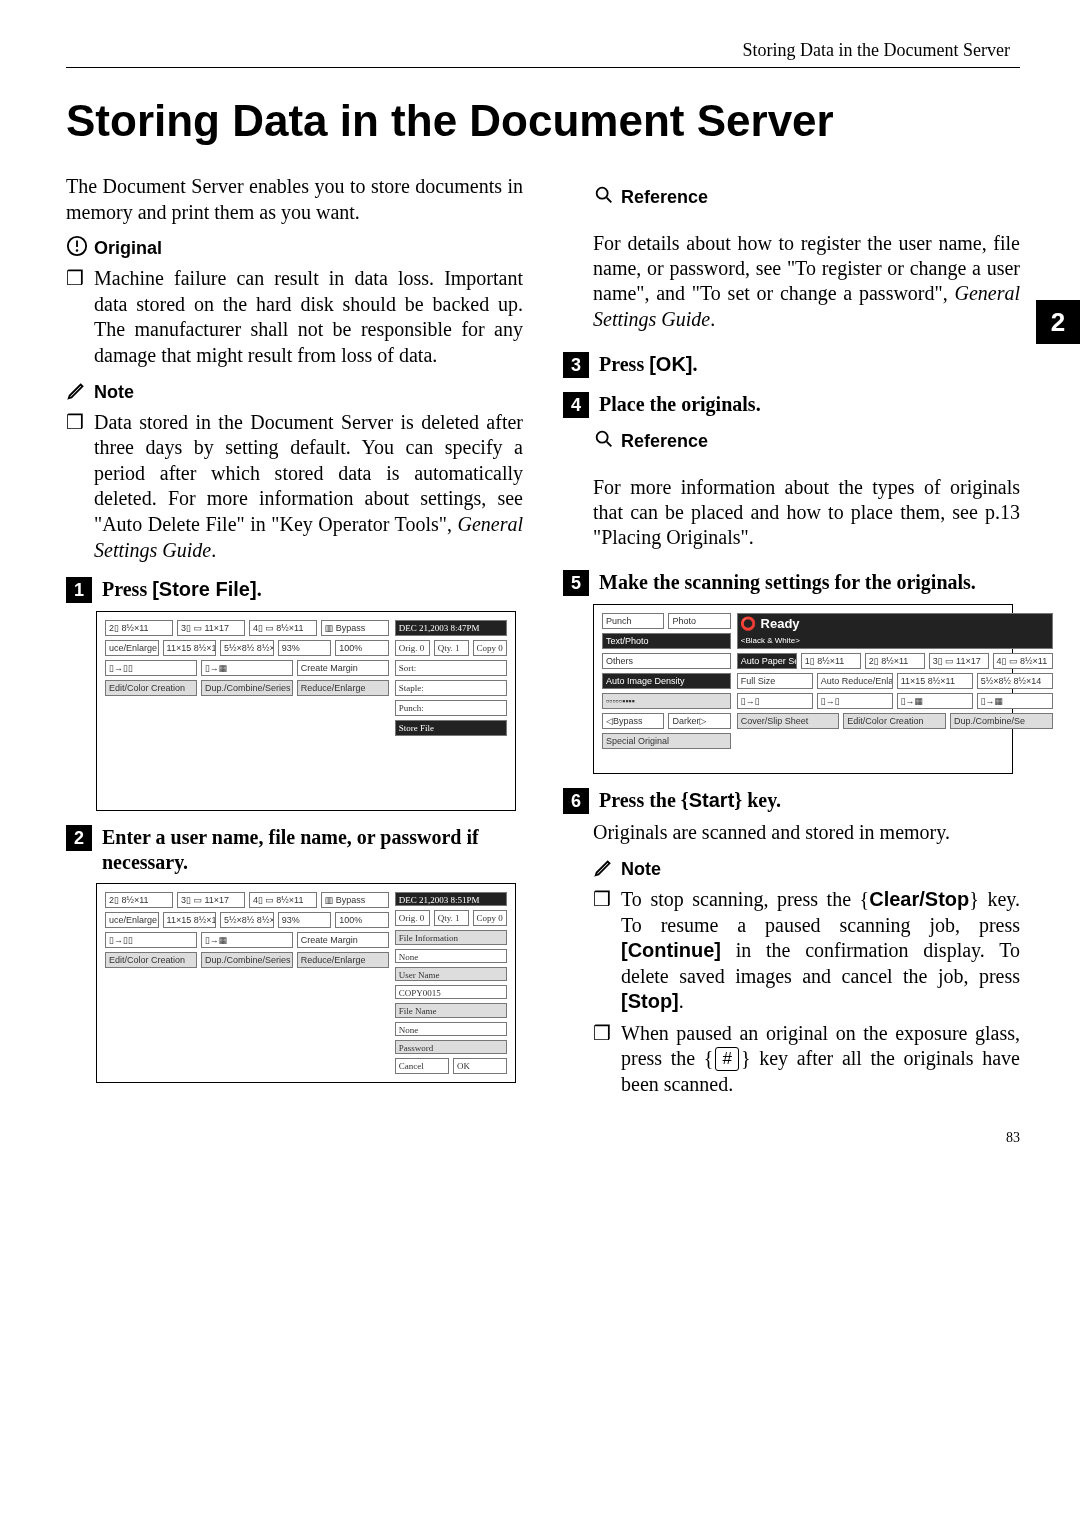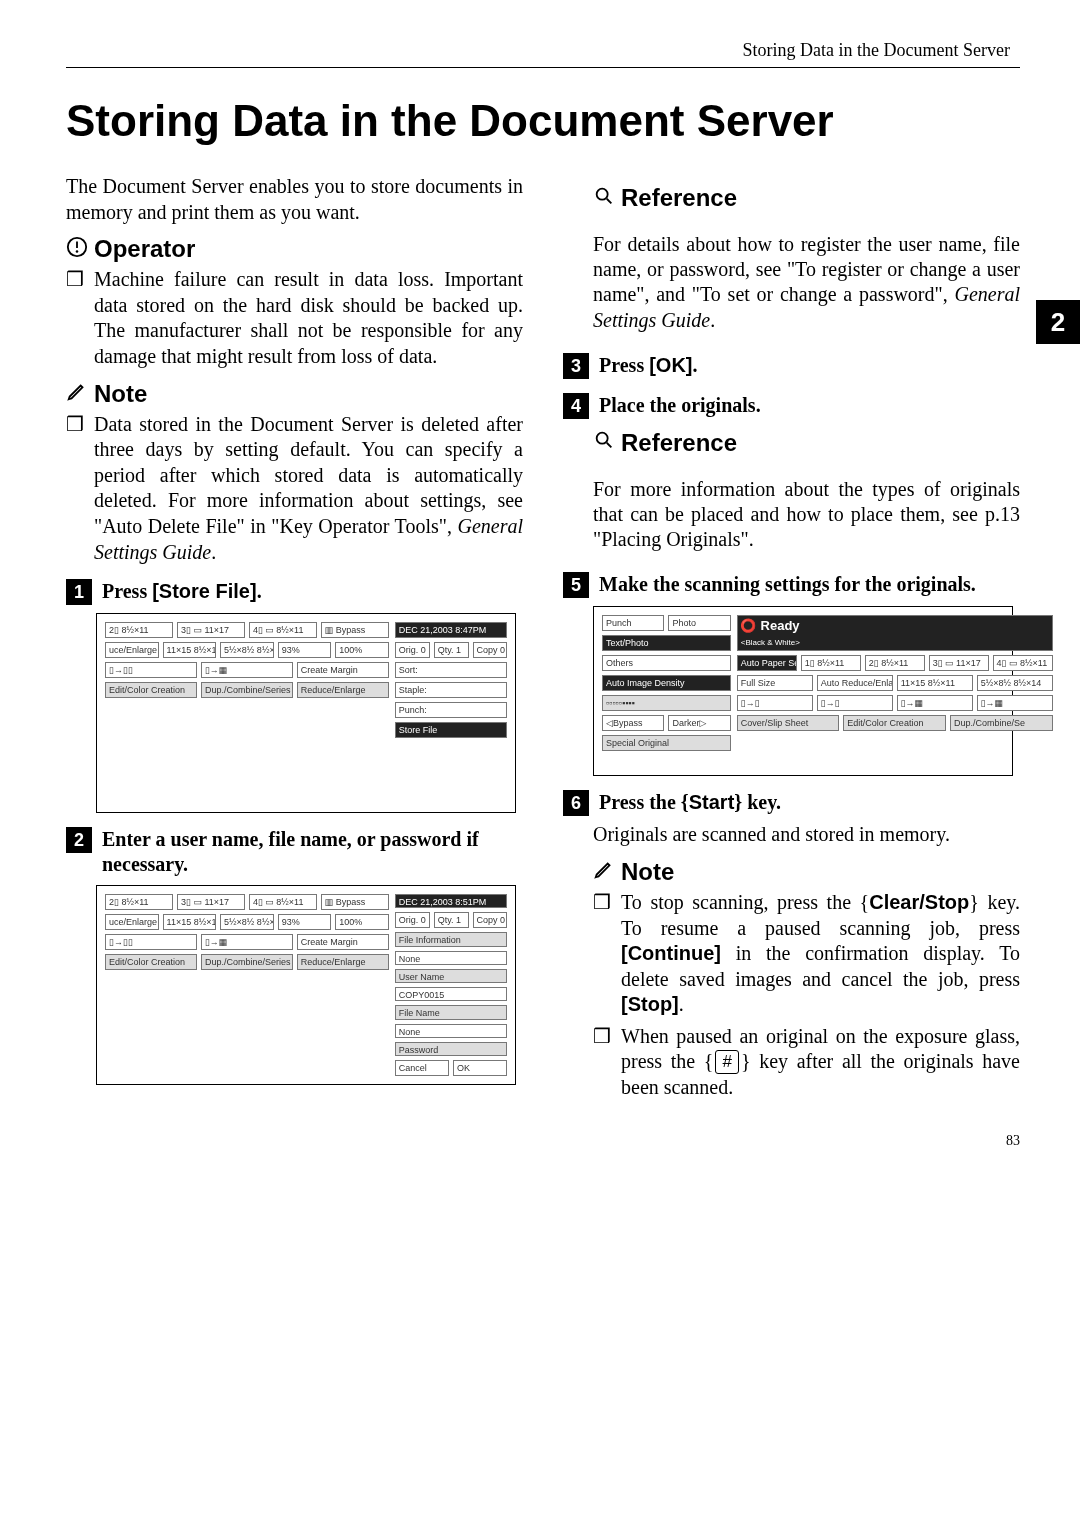--- a/index.html
+++ b/index.html
@@ -38,21 +38,21 @@
     flex: 1;
     min-width: 0;
   }
   .body-text {
     font-size: 20px;
     line-height: 1.28;
     margin: 0 0 8px 0;
     text-align: justify;
   }
   .runin {
-    font-size: 24px;
+    font-size: 18px;
     font-family: Arial, Helvetica, sans-serif;
     font-weight: 700;
     margin: 10px 0 4px 0;
     display: flex;
     align-items: center;
     gap: 6px;
   }
   .runin .icon {
     font-size: 20px;
   }
@@ -112,20 +112,21 @@
     flex: 1;
     display: flex;
     flex-direction: column;
     gap: 4px;
   }
   .sbox-right {
     width: 28%;
     display: flex;
     flex-direction: column;
     gap: 4px;
+    font-family: Liberation Serif, serif;
   }
   .sbox-cell {
     border: 1px solid #777;
     font-size: 9px;
     color: #333;
     padding: 2px 3px;
     background: #fff;
     overflow: hidden;
     white-space: nowrap;
   }
@@ -204,21 +205,21 @@
       <p class="body-text">The Document Server enables you to store documents in memory and print them as you want.</p>
 
       <div class="runin">
         <span class="icon">
           <svg class="icon-svg" viewBox="0 0 24 24">
               <circle cx="12" cy="12" r="10" fill="none" stroke="#000" stroke-width="2"></circle>
               <path d="M12 6v7" stroke="#000" stroke-width="2"></path>
               <circle cx="12" cy="17" r="1.4" fill="#000"></circle>
             </svg>
         </span>
-        <span>Operator</span>
+        <span>Original</span>
       </div>
       <div class="bullet-block">
         <div class="bullet-mark">❒</div>
         <div class="bullet-text">Machine failure can result in data loss. Important data stored on the hard disk should be backed up. The manufacturer shall not be responsible for any damage that might result from loss of data.</div>
       </div>
 
       <div class="runin">
         <span class="icon">
           <svg class="icon-svg" viewBox="0 0 24 24">
               <path d="M3 21l3-1 12-12-2-2L4 18l-1 3z" fill="none" stroke="#000" stroke-width="2"></path>

